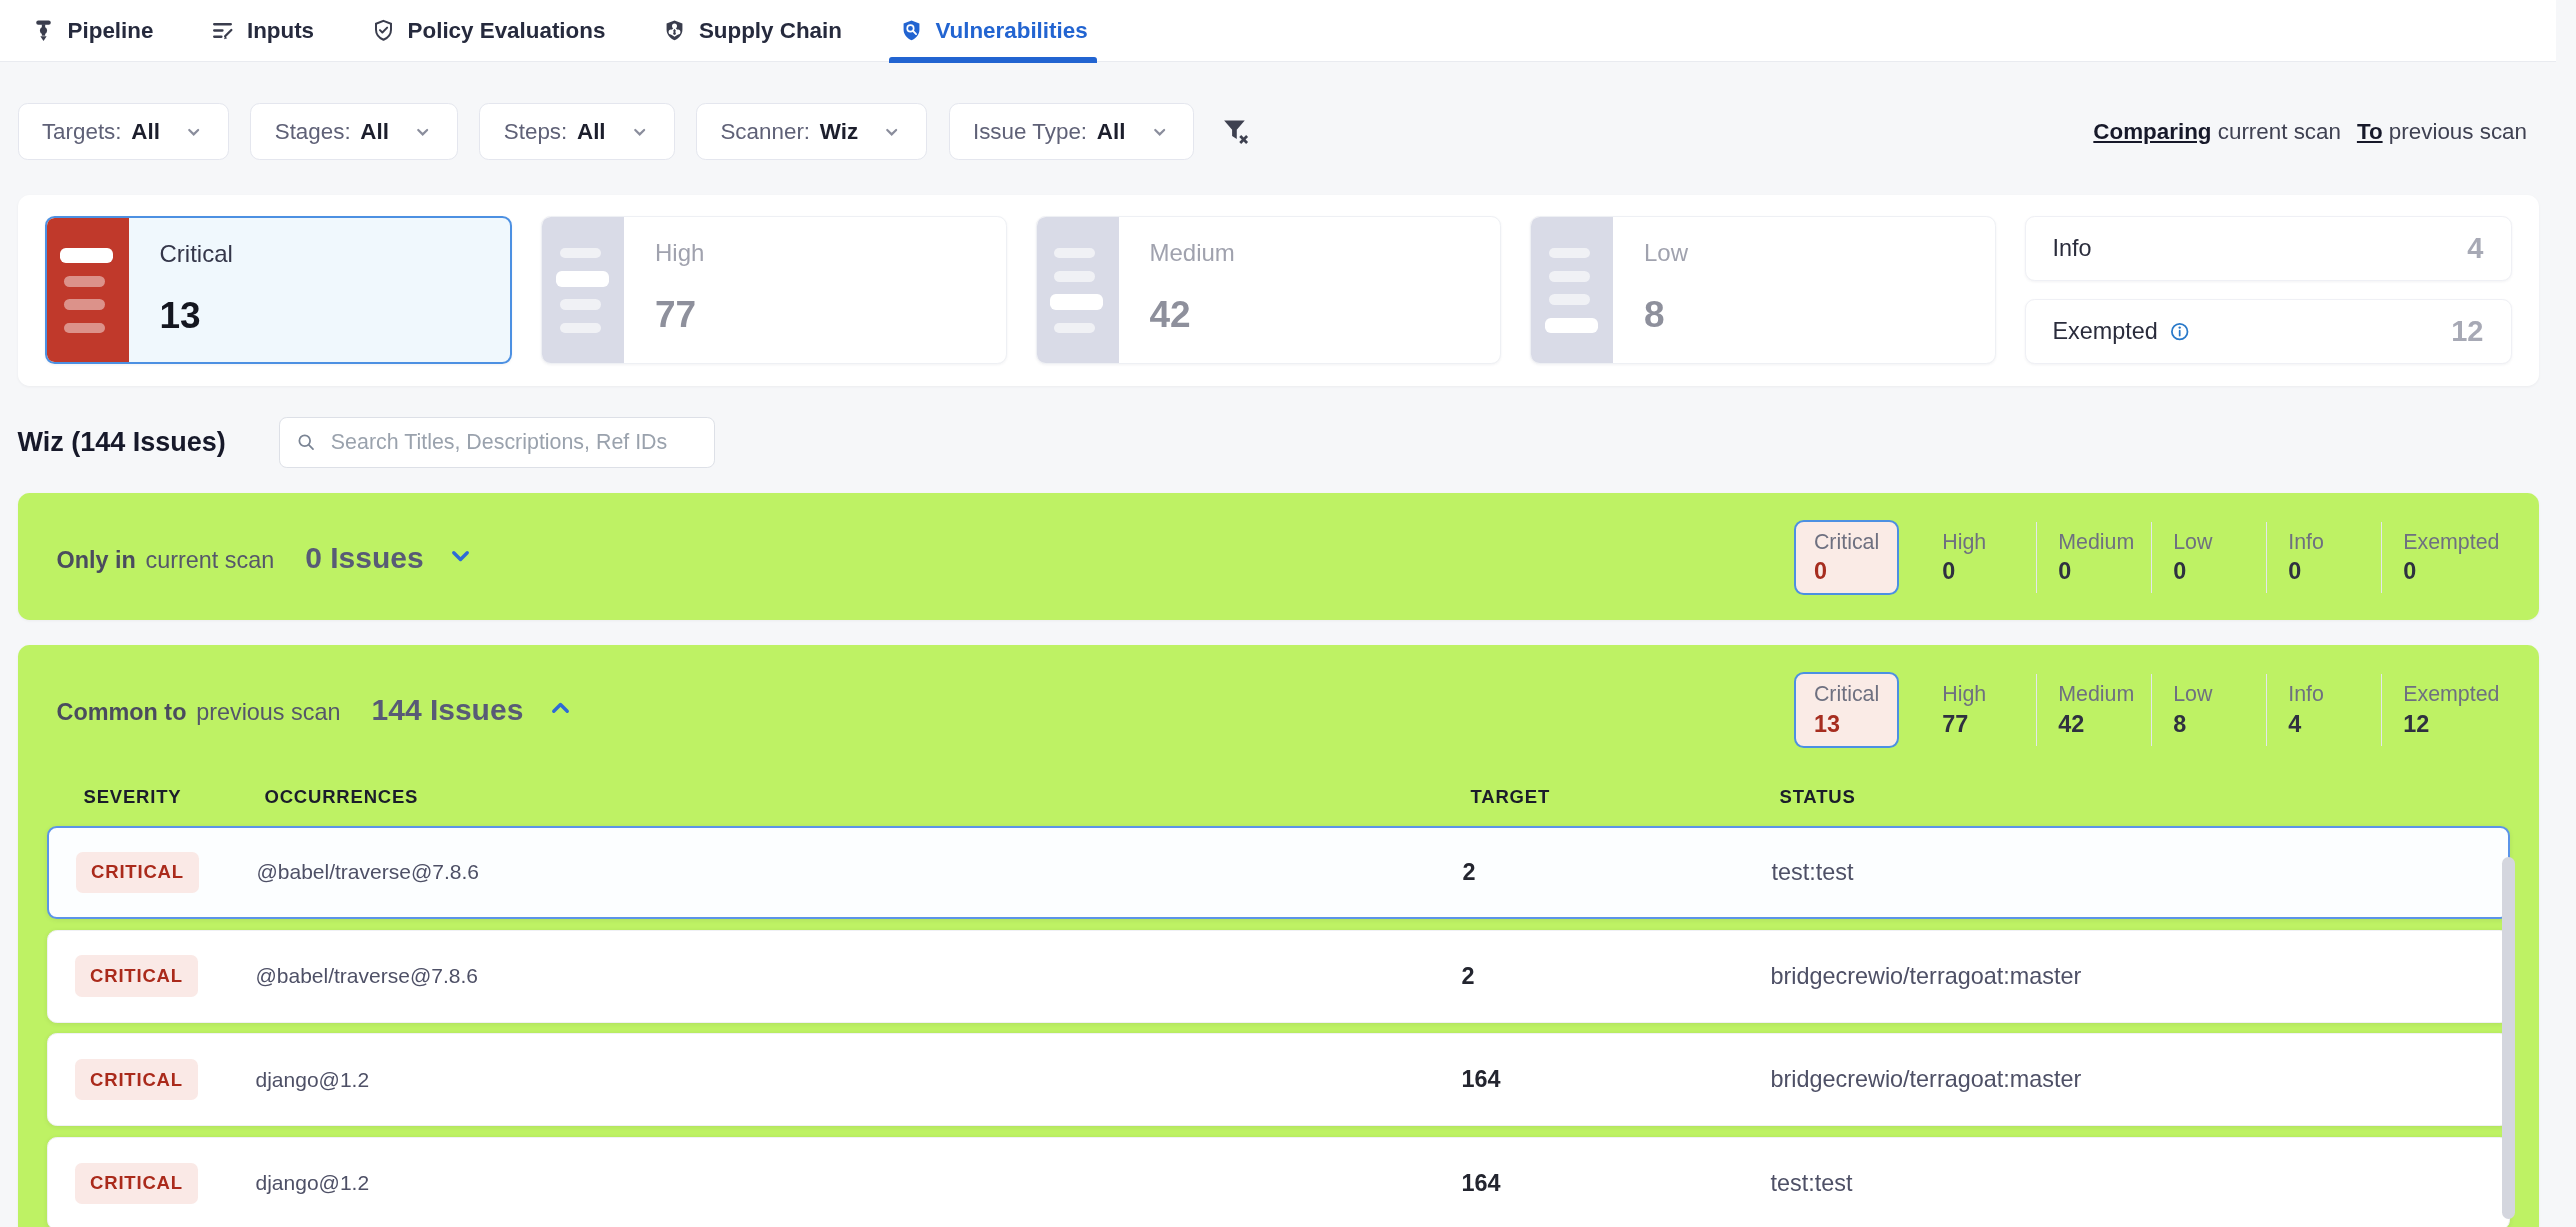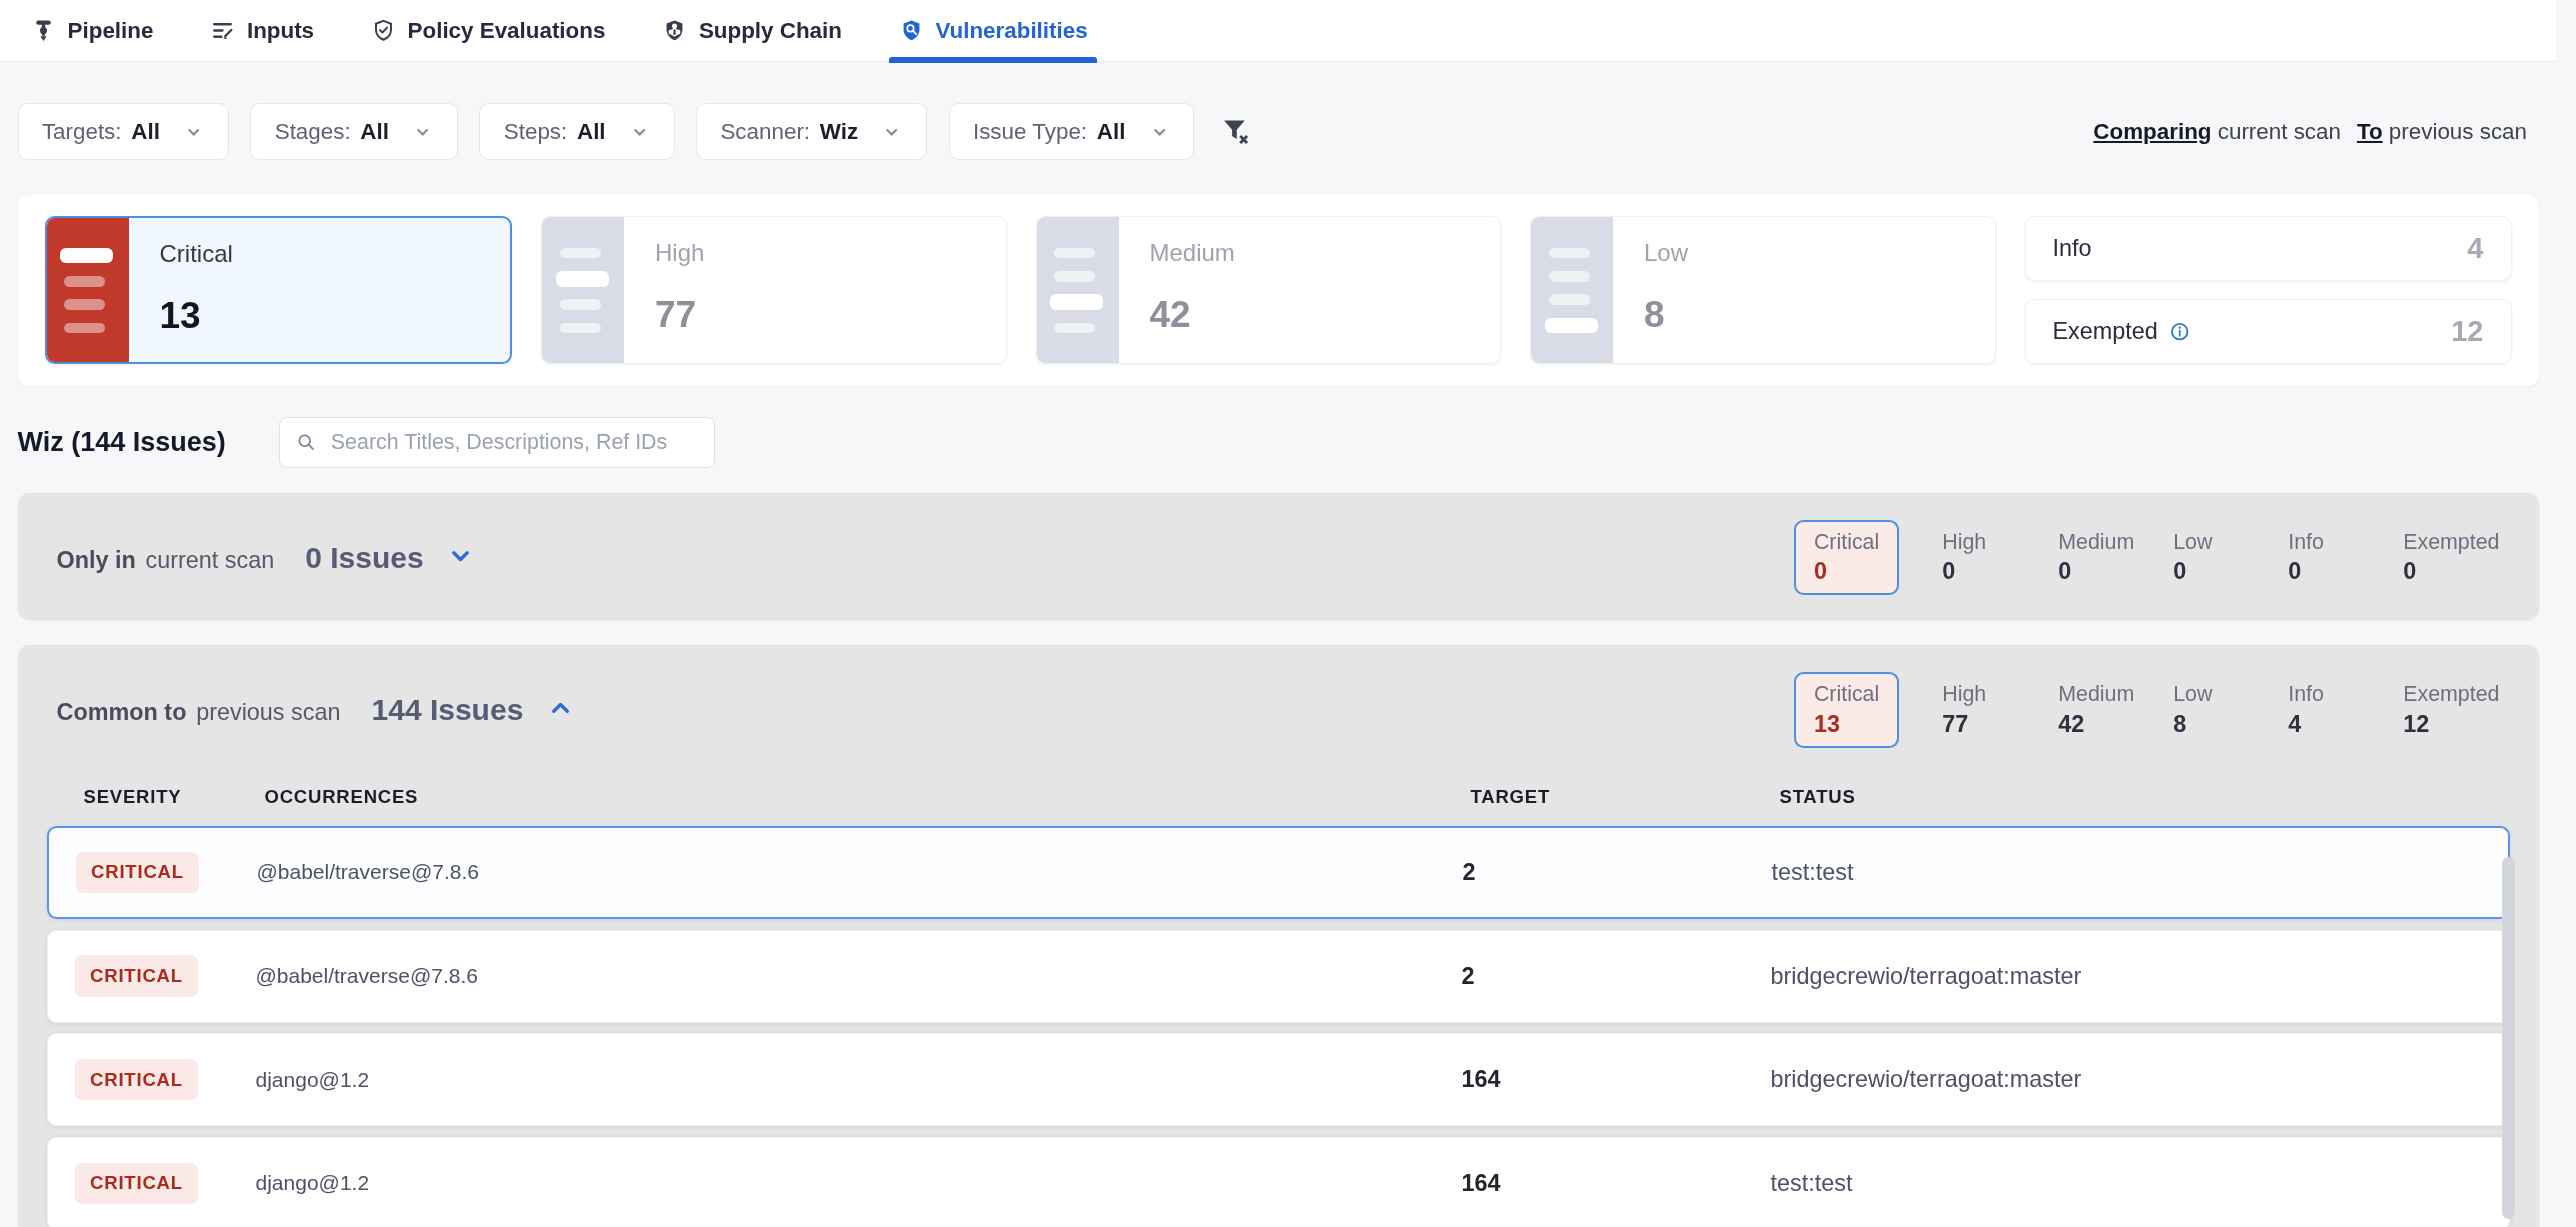--- a/index.html
+++ b/index.html
@@ -90,21 +90,21 @@
   .searchbox input {
     width:100%; height:51px; border:1.9px solid #dde0e7; border-radius:7.8px;
     padding:0 15.6px 0 51px; font-size:21.4px; color:#15803d; background:#fff;
     font-family:inherit; outline:none;
   }
   .searchbox input::placeholder { color:#9aa2ad; }
   .searchbox svg { position:absolute; left:15.6px; top:13.6px; width:23.4px; height:23.4px; }
 
   
   .group-panel {
-    margin:25px 17.5px 0 17.5px; background:#e5e5e5; border-radius:11.7px;
+    margin:25px 17.5px 0 17.5px; background:#bef264; border-radius:11.7px;
     box-shadow:0 1px 2.9px rgba(30,32,60,.05); position:relative;
   }
   .group-head { display:flex; align-items:center; padding:27px 39px 25px 39px; }
   .gh-left { display:flex; align-items:baseline; gap:9.7px; cursor:pointer; }
   .gh-prefix { font-size:23.4px; font-weight:700; color:#4a4c5e; }
   .gh-scan { font-size:23.4px; color:#55576a; }
   .gh-issues { font-size:30px; font-weight:700; color:#585b76; margin-left:21.4px; }
   .gh-chevron { margin-left:13.6px; align-self:center; }
   .gh-chevron svg { width:27px; height:27px; }
 

